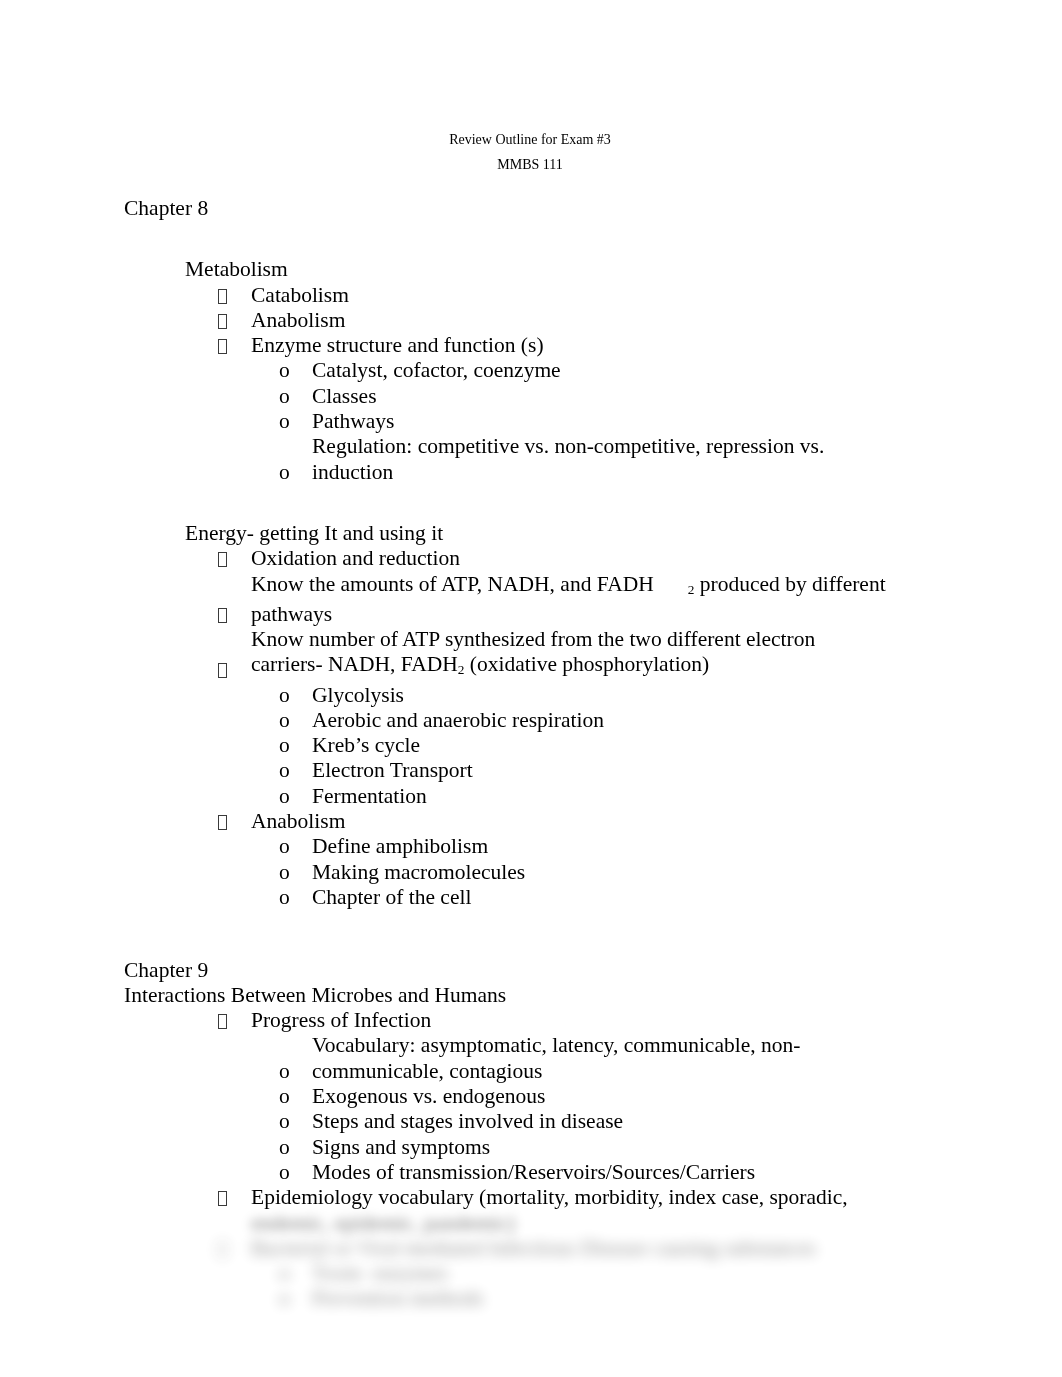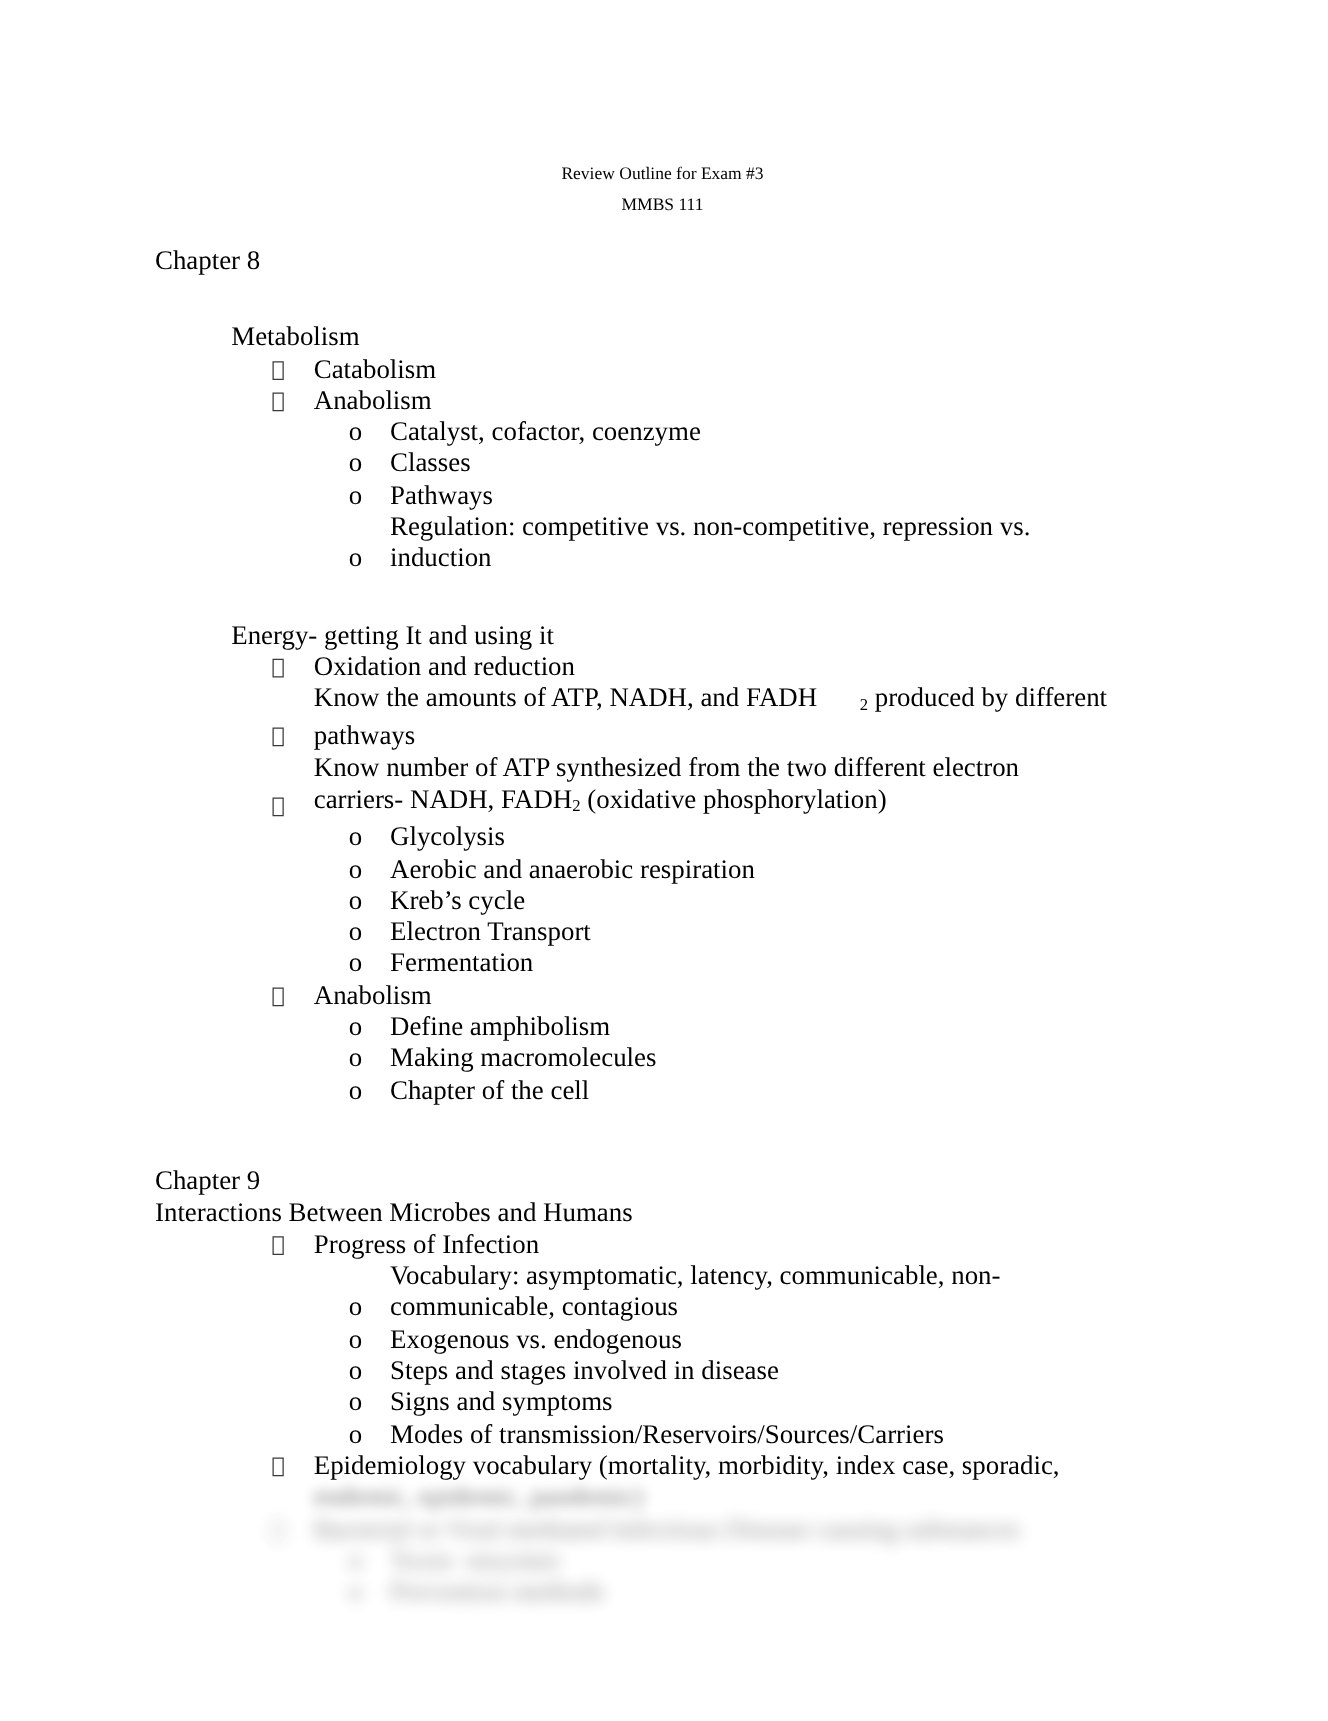--- a/index.html
+++ b/index.html
@@ -122,20 +122,24 @@
     <div class="ln lvl2 bullet-row">
       <span class="bullet-box"><span class="tofu"></span></span>
       <span class="bullet-text">Catabolism</span>
     </div>
 
     <div class="ln lvl2 bullet-row">
       <span class="bullet-box"><span class="tofu"></span></span>
       <span class="bullet-text">Anabolism</span>
     </div>
 
+    <div class="ln lvl2 bullet-row">
+      <span class="bullet-box"><span class="tofu"></span></span>
+      <span class="bullet-text">Enzyme structure and function (s)</span>
+    </div>
 
     <div class="ln lvl3 bullet-row">
       <span class="o-mark">o</span>
       <span class="bullet-text">Catalyst, cofactor, coenzyme</span>
     </div>
     <div class="ln lvl3 bullet-row">
       <span class="o-mark">o</span>
       <span class="bullet-text">Classes</span>
     </div>
     <div class="ln lvl3 bullet-row">

